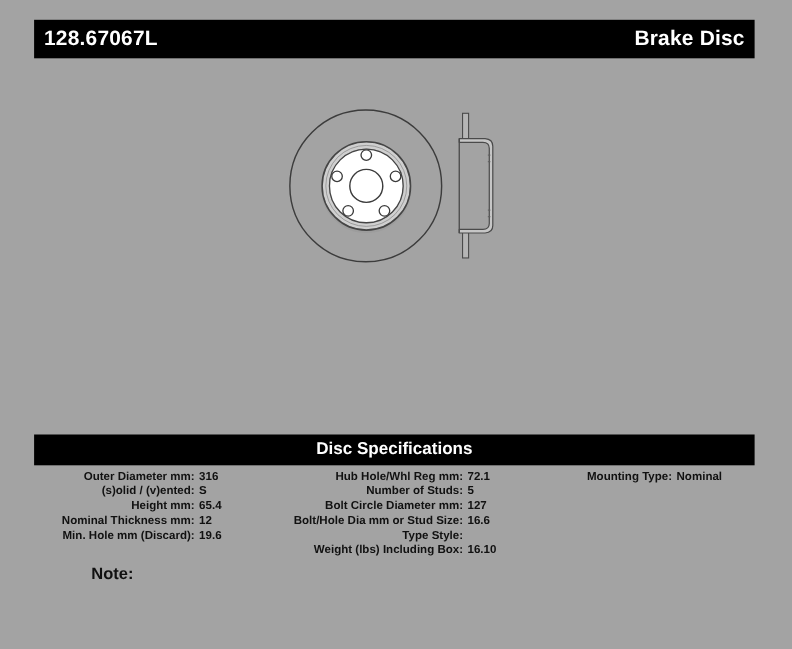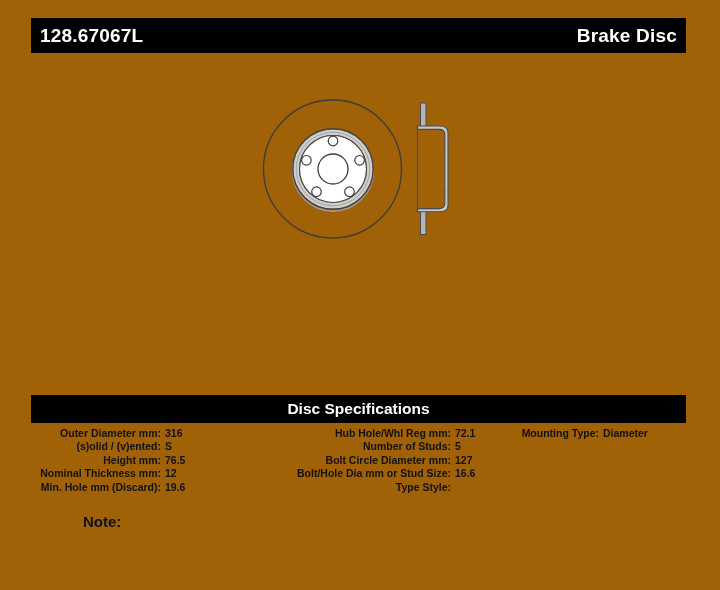--- a/index.html
+++ b/index.html
@@ -3,21 +3,21 @@
 <meta charset="utf-8">
 <style>
   * { margin: 0; padding: 0; box-sizing: border-box; }
   html, body {
     width: 720px; height: 590px;
     background: #ffffff;
     font-family: "Liberation Sans", sans-serif;
     position: relative;
     overflow: hidden;
   }
-  .page { position: absolute; inset: 0; background: #a16207; }
+  .page { position: absolute; inset: 0; background: #a3a3a3; }
 
   .title-bar {
     position: absolute;
     left: 31px; top: 18px;
     width: 655px; height: 35px;
     background: #000;
     color: #fff;
     display: flex;
     justify-content: space-between;
     align-items: center;
@@ -54,24 +54,24 @@
     color: #111;
   }
   .spec-row {
     display: flex;
     line-height: 13.4px;
     white-space: nowrap;
   }
   .spec-label { text-align: right; }
   .spec-value { margin-left: 4px; text-align: left; }
   .col-1 { left: 31px; }
-  .col-1 .spec-label { width: 130px; }
-  .col-2 { left: 268px; }
+  .col-1 .spec-label { width: 130px; margin-left: 16px; }
+  .col-2 { left: 238px; }
   .col-2 .spec-label { width: 183px; }
-  .col-3 { left: 496px; }
+  .col-3 { left: 508px; }
   .col-3 .spec-label { width: 103px; }
 
   .note-line {
     position: absolute;
     left: 83px; top: 513px;
     font-size: 15px;
     font-weight: bold;
     color: #111;
   }
 </style>
@@ -140,21 +140,21 @@
     <div class="spec-row">
       <span class="spec-label">Outer Diameter mm:</span>
       <span class="spec-value">316</span>
     </div>
     <div class="spec-row">
       <span class="spec-label">(s)olid / (v)ented:</span>
       <span class="spec-value">S</span>
     </div>
     <div class="spec-row">
       <span class="spec-label">Height mm:</span>
-      <span class="spec-value">76.5</span>
+      <span class="spec-value">65.4</span>
     </div>
     <div class="spec-row">
       <span class="spec-label">Nominal Thickness mm:</span>
       <span class="spec-value">12</span>
     </div>
     <div class="spec-row">
       <span class="spec-label">Min. Hole mm (Discard):</span>
       <span class="spec-value">19.6</span>
     </div>
   </div>
@@ -173,24 +173,28 @@
       <span class="spec-value">127</span>
     </div>
     <div class="spec-row">
       <span class="spec-label">Bolt/Hole Dia mm or Stud Size:</span>
       <span class="spec-value">16.6</span>
     </div>
     <div class="spec-row">
       <span class="spec-label">Type Style:</span>
       <span class="spec-value"></span>
     </div>
+    <div class="spec-row">
+      <span class="spec-label">Weight (lbs) Including Box:</span>
+      <span class="spec-value">16.10</span>
+    </div>
   </div>
 
   <div class="spec-col col-3">
     <div class="spec-row">
       <span class="spec-label">Mounting Type:</span>
-      <span class="spec-value">Diameter</span>
+      <span class="spec-value">Nominal</span>
     </div>
   </div>
 
   <div class="note-line">Note:</div>
 
 </div>
 
 </body></html>

